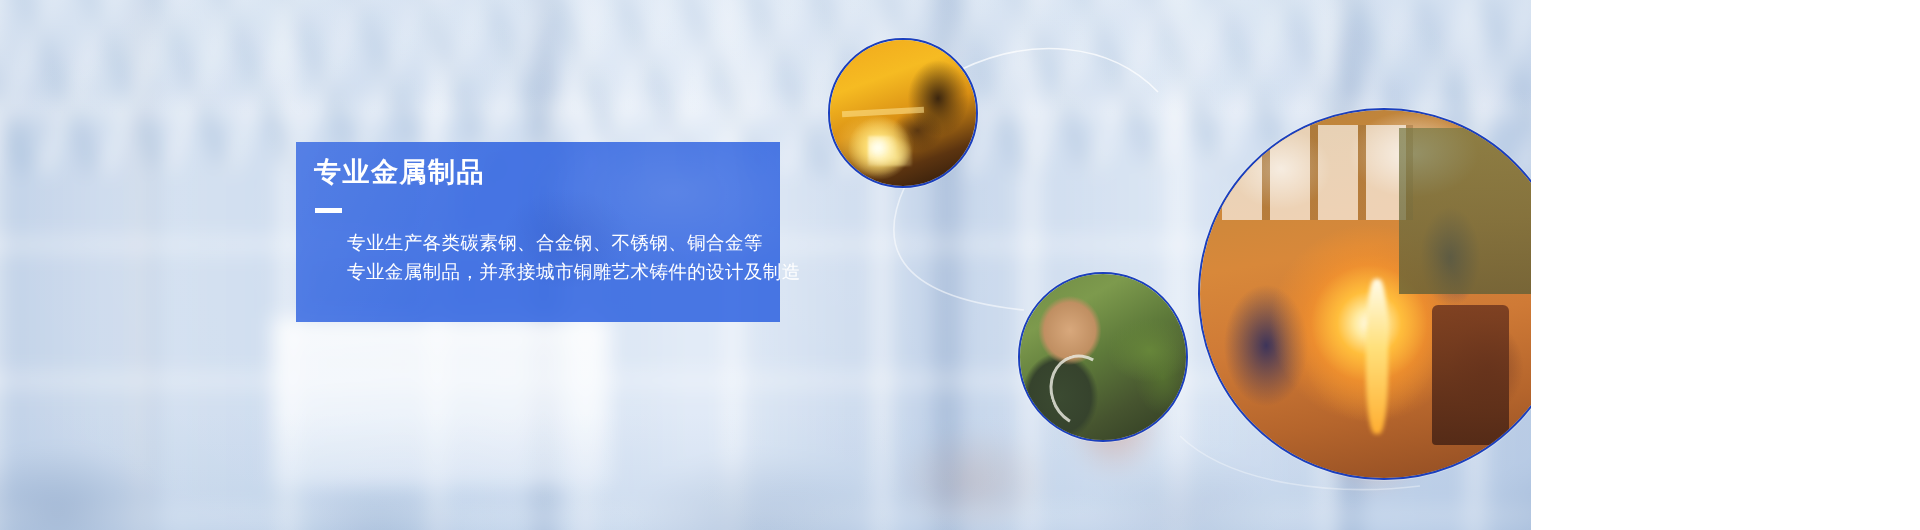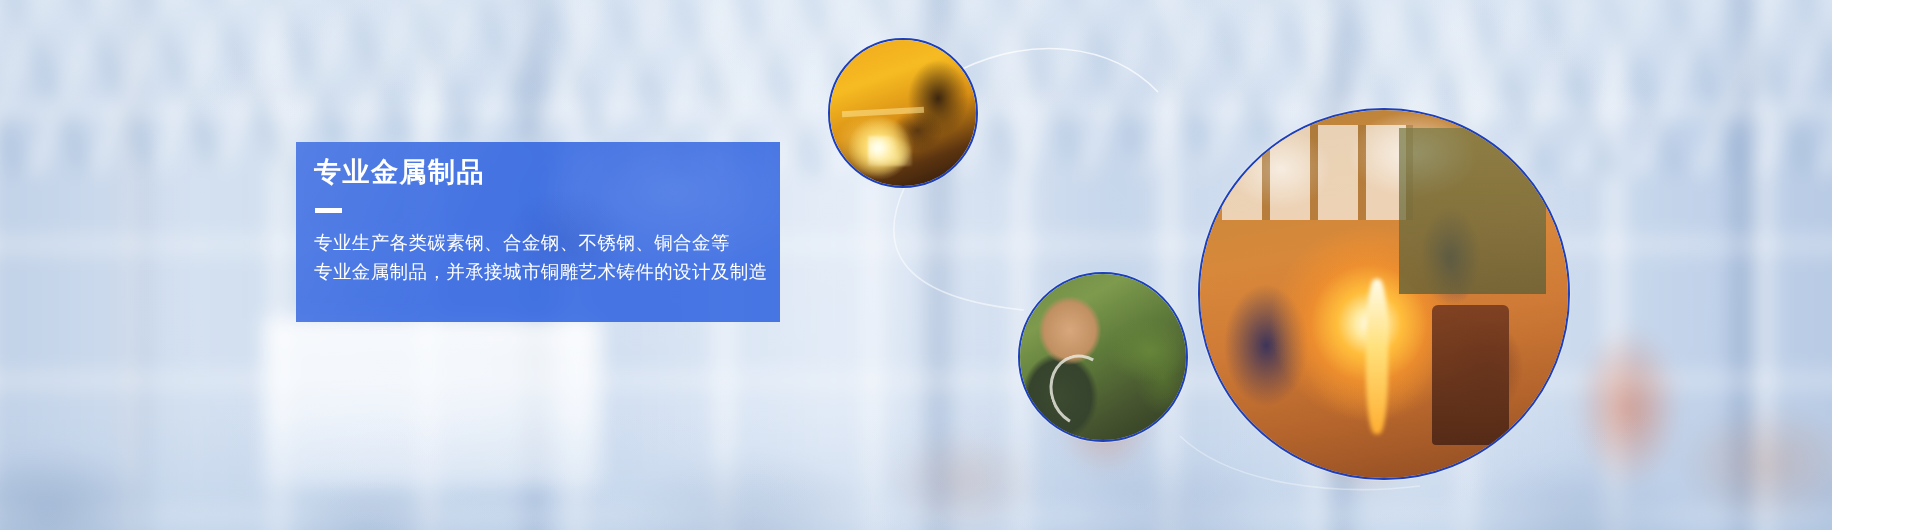--- a/index.html
+++ b/index.html
@@ -5,21 +5,21 @@
   * { margin:0; padding:0; box-sizing:border-box; }
   html, body {
     width:1920px; height:530px;
     overflow:hidden;
     font-family:"Liberation Sans", sans-serif;
     background:#ffffff;
   }
 
   #banner {
     position:relative;
-    width:1832px; height:530px;
+    width:1531px; height:530px;
     overflow:hidden;
     background:#b91c1c;
   }
 
   
   .bg-layer {
     position:absolute; inset:0;
     filter:blur(9px);
     transform:scale(1.06);
   }
@@ -147,21 +147,21 @@
   #panel-desc {
     position:absolute;
     left:314px; top:228px;
     width:560px;
     color:#ffffff;
     font-size:18.5px;
     line-height:29px;
     letter-spacing:.4px;
     white-space:nowrap;
   }
-  #panel-desc .desc-line { display:block; }
+  #panel-desc .desc-line { display:block;margin-left:33px; }
 
   
   .circle {
     position:absolute;
     border-radius:50%;
     border:2px solid #1b3fbd;
     overflow:hidden;
     box-shadow:0 0 0 1px rgba(255,255,255,.25);
   }
   .circle .photo { position:absolute; inset:0; }

